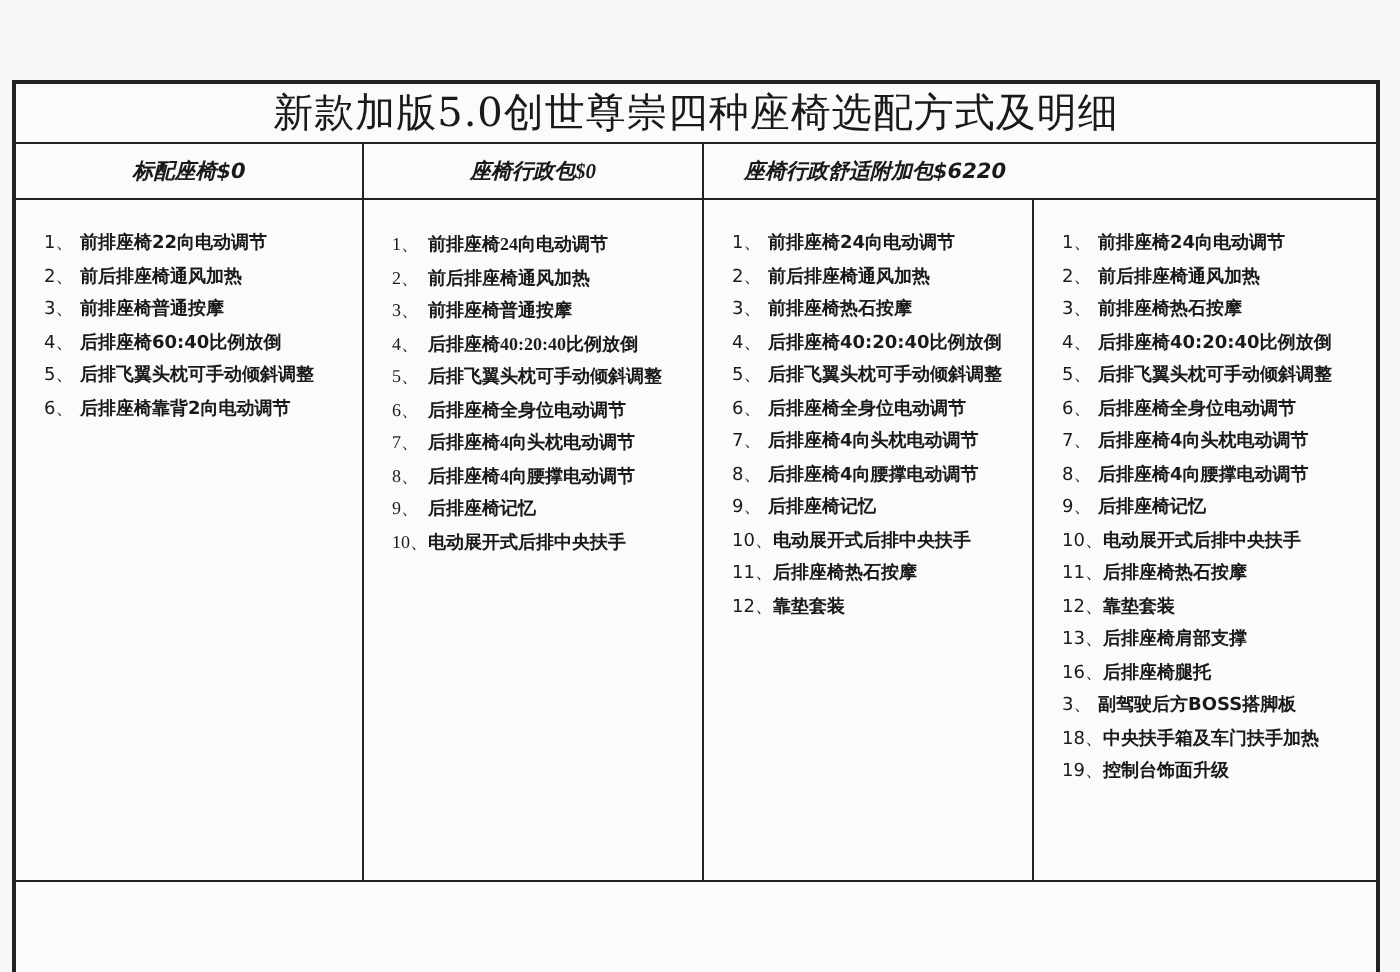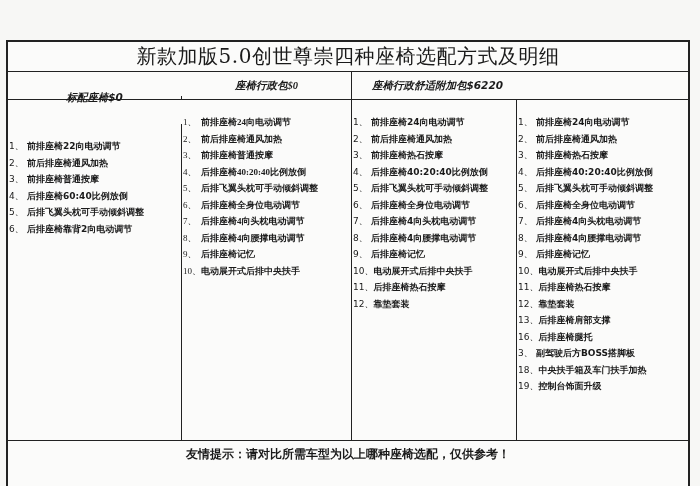--- a/index.html
+++ b/index.html
@@ -18,22 +18,22 @@
   }
   .hdr-row { display: flex; height: 28px; border-bottom: 1.5px solid #222; box-sizing: border-box; }
   .hdr-cell {
     display: flex; align-items: center; justify-content: center;
     font-size: 10.5px; font-weight: bold; font-style: italic; border-right: 1.5px solid #222; box-sizing: border-box;
   }
   .hdr-cell:last-child { border-right: none; }
   .body-row { display: flex; height: 341px; border-bottom: 1.5px solid #222; box-sizing: border-box; }
   .col { border-right: 1.5px solid #222; box-sizing: border-box; padding-top: 14px; }
   .col:last-child { border-right: none; }
-  .c1 { width: 174px; margin-top: 24px; } .c2 { width: 170px; font-family: Liberation Serif, serif; } .c3 { width: 165px; } .c4 { width: 171px; }
-  .item { font-size: 9px; font-weight: bold; line-height: 16.5px; height: 16.5px; white-space: nowrap; padding-left: 1px; }
+  .c1 { width: 174px; } .c2 { width: 170px; font-family: Liberation Serif, serif; } .c3 { width: 165px; } .c4 { width: 171px; }
+  .item { font-size: 9px; font-weight: bold; line-height: 16.5px; height: 16.5px; white-space: nowrap; padding-left: 14px; }
   .num { display: inline-block; min-width: 18px; font-weight: normal; }
   .footer {
     height: 27px; display: flex; align-items: center; justify-content: center;
     font-size: 12px; font-weight: bold;
   }
 </style>
 </head>
 <body>
 
 <div class="sheet">
@@ -94,14 +94,13 @@
         <div class="item"><span class="num">11、</span><span>后排座椅热石按摩</span></div>
         <div class="item"><span class="num">12、</span><span>靠垫套装</span></div>
         <div class="item"><span class="num">13、</span><span>后排座椅肩部支撑</span></div>
         <div class="item"><span class="num">16、</span><span>后排座椅腿托</span></div>
         <div class="item"><span class="num">3、</span><span>副驾驶后方BOSS搭脚板</span></div>
         <div class="item"><span class="num">18、</span><span>中央扶手箱及车门扶手加热</span></div>
         <div class="item"><span class="num">19、</span><span>控制台饰面升级</span></div>
       </div>
   </div>
 
-  <div class="footer">友情提示：请对比所需车型为以上哪种座椅选配，仅供参考！</div>
 </div>
 
 </body></html>

